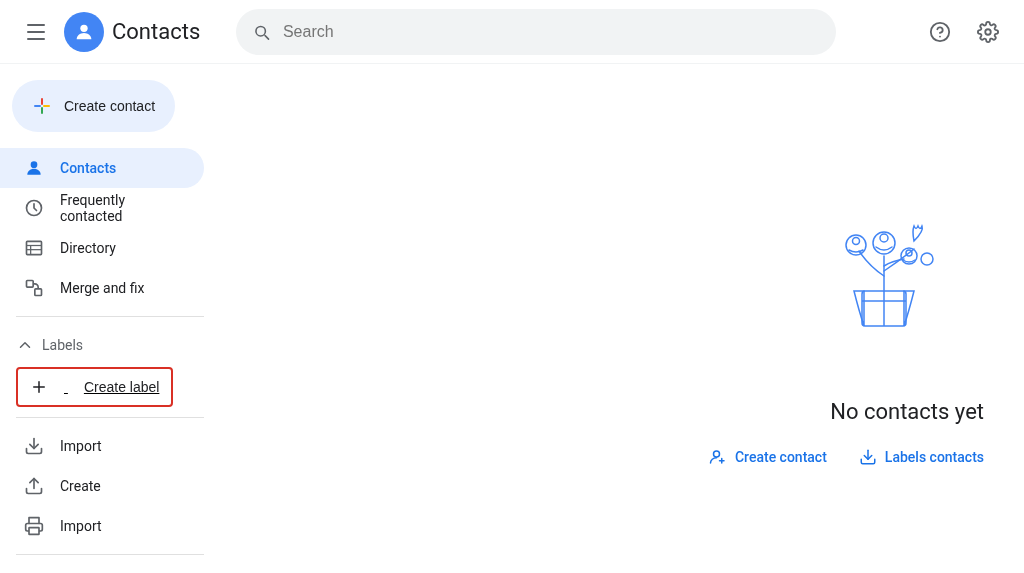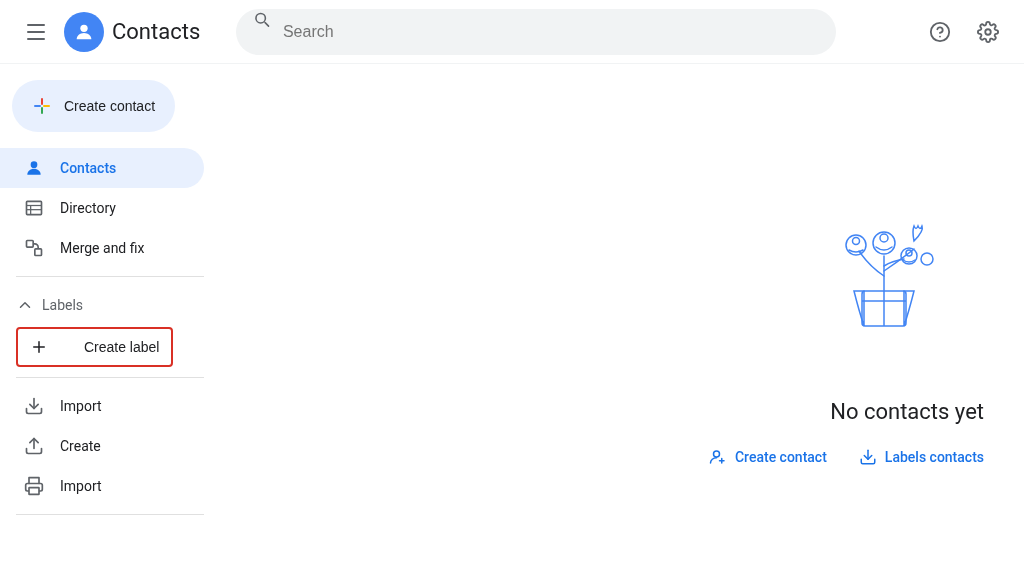--- a/index.html
+++ b/index.html
@@ -35,20 +35,21 @@
     .app-icon svg { width: 22px; height: 22px; }
     .app-title { font-size: 22px; color: #202124; font-weight: 400; }
 
     .search-bar {
       flex: 1;
       max-width: 600px;
       background: #f1f3f4;
       border-radius: 24px;
       height: 46px;
       display: flex;
+      align-items: center;
       padding: 0 16px;
       gap: 12px;
     }
     .search-bar input {
       border: none; background: transparent; outline: none;
       font-size: 16px; color: #202124; width: 100%;
     }
 
     .header-right {
       display: flex;
@@ -144,20 +145,21 @@
       margin: 2px 16px 2px 16px;
       padding: 0 12px;
       background: white;
     }
 
     
     .arrow-container {
       position: relative;
       display: flex;
       align-items: flex-start;
+      text-decoration: underline;
     }
 
     
     .main-content {
       flex: 1;
       display: flex;
       flex-direction: column;
       align-items: flex-end;
       justify-content: center;
       padding: 40px;
@@ -252,20 +254,27 @@
     </button>
 
     <div class="nav-item active">
       <svg viewBox="0 0 24 24" fill="none">
         <circle cx="12" cy="8" r="4" fill="#1a73e8"></circle>
         <path d="M4 20c0-4 3.6-7 8-7s8 3 8 7" fill="#1a73e8"></path>
       </svg>
       <span>Contacts</span>
     </div>
 
+    <div class="nav-item">
+      <svg viewBox="0 0 24 24" fill="none">
+        <circle cx="12" cy="12" r="9" stroke="#5f6368" stroke-width="2"></circle>
+        <path d="M12 7v5l3 3" stroke="#5f6368" stroke-width="2" stroke-linecap="round"></path>
+      </svg>
+      <span>Frequently contacted</span>
+    </div>
 
     <div class="nav-item">
       <svg viewBox="0 0 24 24" fill="none">
         <rect x="3" y="4" width="18" height="16" rx="1" stroke="#5f6368" stroke-width="2"></rect>
         <line x1="3" y1="9" x2="21" y2="9" stroke="#5f6368" stroke-width="1.5"></line>
         <line x1="3" y1="14" x2="21" y2="14" stroke="#5f6368" stroke-width="1.5"></line>
         <line x1="8" y1="9" x2="8" y2="20" stroke="#5f6368" stroke-width="1.5"></line>
       </svg>
       <span>Directory</span>
     </div>

